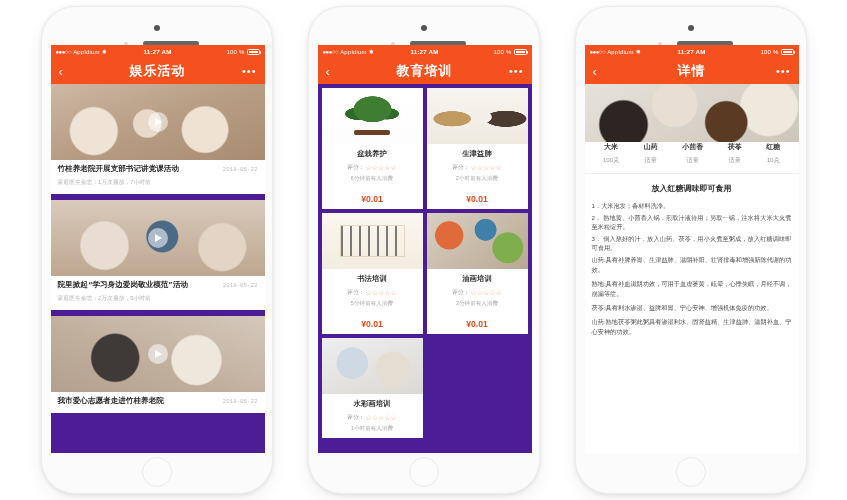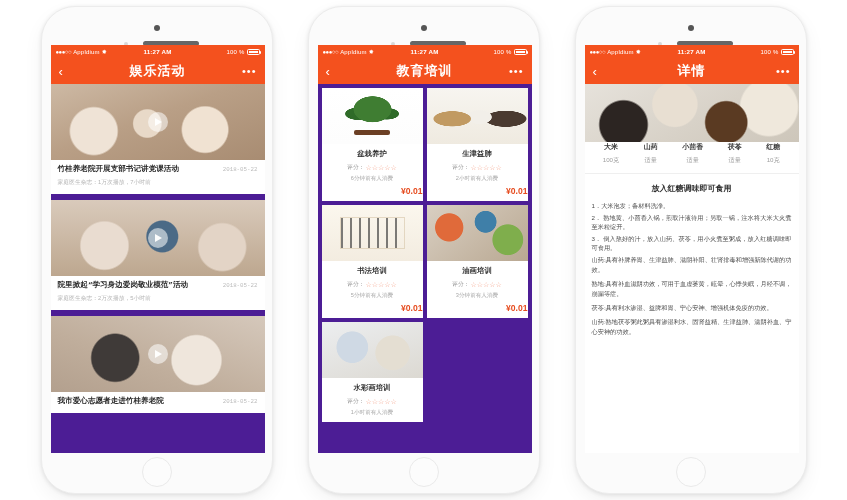--- a/index.html
+++ b/index.html
@@ -124,22 +124,22 @@
   .ci-voice{ background:
       radial-gradient(circle at 28% 60%, #d8d2c8 0 18%, transparent 19%),
       radial-gradient(circle at 62% 40%, #5a7fa6 0 16%, transparent 17%),
       linear-gradient(#e8e4dc,#d2ccc2); }
   .course-name{ text-align:center; font-size:7.4px; font-weight:bold; color:#333;
                 margin-top:5px; }
   .course-rate{ display:flex; justify-content:center; align-items:center; gap:1px;
                 margin-top:4px; font-size:5.8px; color:#9a9a9a; }
   .stars{ display:flex; gap:1px; color:#f4a188; font-size:7px; line-height:1; }
   .course-sold{ text-align:center; font-size:5.6px; color:#a8a8a8; margin-top:3px; }
-  .course-price{ text-align:right; font-size:8.6px; font-weight:bold; color:#e64b1e;
-                 margin-top:3px; }
+  .course-price{ text-align:center; font-size:8.6px; font-weight:bold; color:#e64b1e;
+                 margin-top:11px; }
 
   
   .detail{ background:#fff; height:369px; padding:0 0 6px 0; }
   .hero{ width:100%; height:58px; background:
       radial-gradient(circle at 18% 70%, #2c2522 0 13%, transparent 14%),
       radial-gradient(circle at 42% 35%, #e8dfd2 0 17%, transparent 18%),
       radial-gradient(circle at 66% 66%, #5a3a22 0 14%, transparent 15%),
       radial-gradient(circle at 86% 40%, #efe8dc 0 15%, transparent 16%),
       linear-gradient(150deg,#e6e2db 0%,#d8d2c8 55%,#cdc6ba 100%); }
   .d-sec-title{ text-align:center; font-size:8px; font-weight:bold; color:#2f2f2f;

